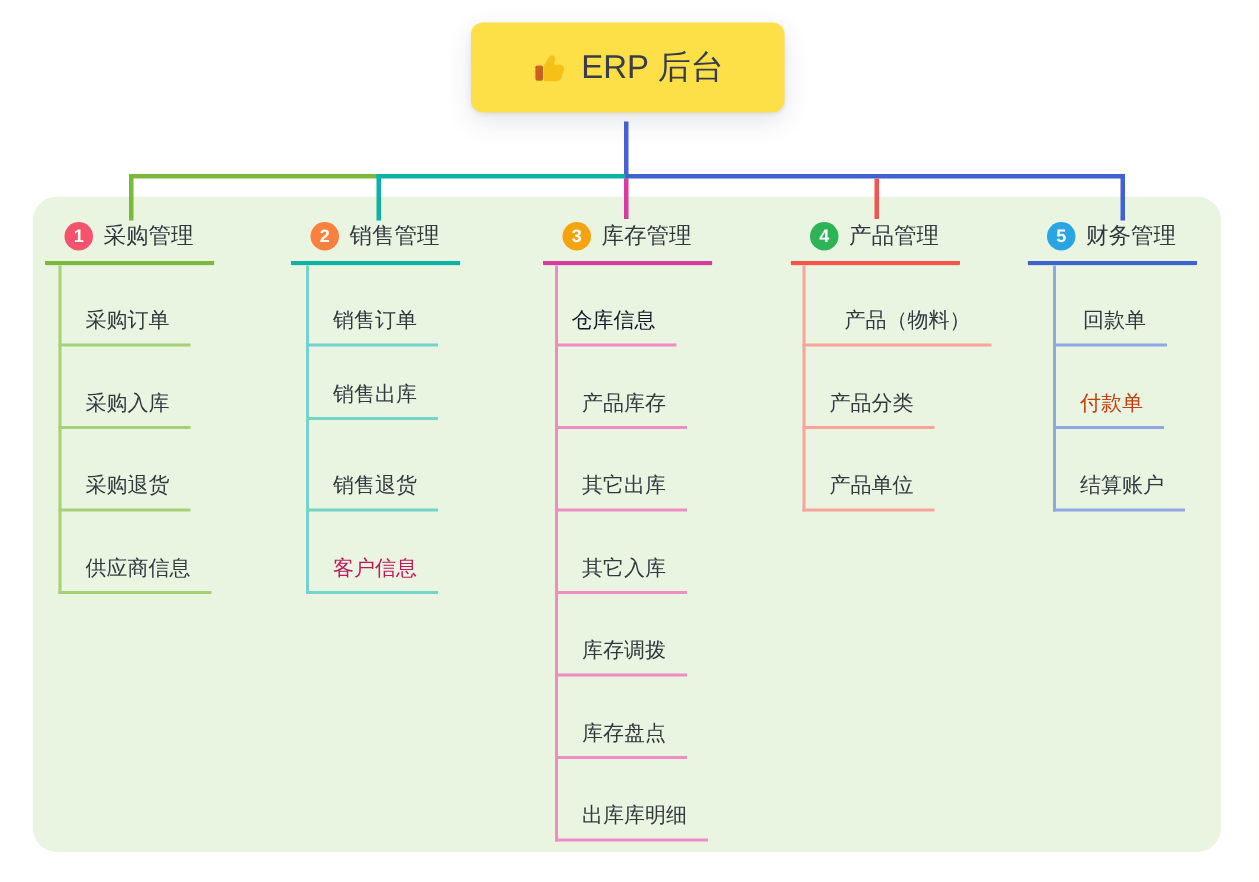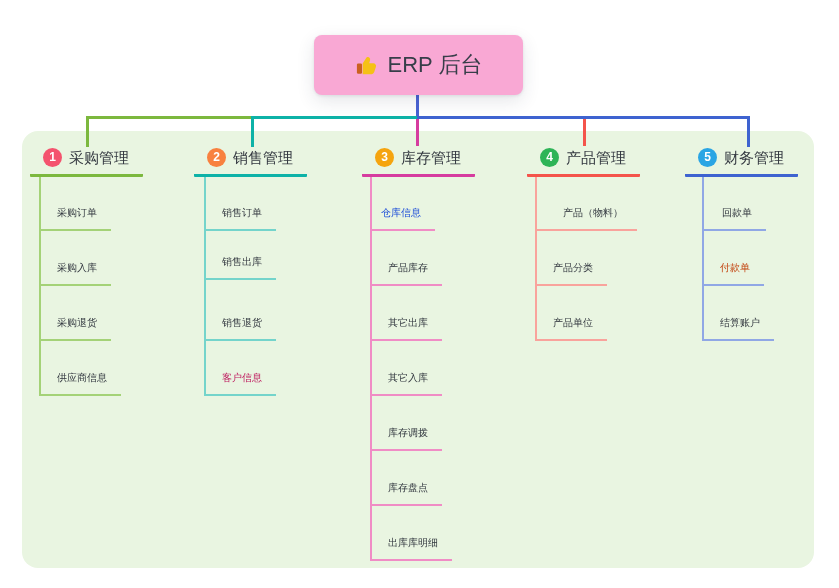--- a/index.html
+++ b/index.html
@@ -20,21 +20,21 @@
     font-size:15px;line-height:21px;white-space:nowrap;
   }
   .badge{
     width:19px;height:19px;border-radius:50%;flex:0 0 19px;
     display:flex;align-items:center;justify-content:center;
     color:#fff;font-size:12px;font-weight:bold;line-height:19px;
   }
   .trunk{position:absolute;width:2px;}
   .child-row{
     position:absolute;padding:0 14px 5px 18px;border-bottom:2px solid;
-    font-size:10px;line-height:22px;white-space:nowrap;
+    font-size:14px;line-height:22px;white-space:nowrap;
   }
   .thumb-icon{display:inline-flex;align-items:center;}
 </style>
 </head>
 <body>
 
 <div class="stage">
   <div class="panel" id="panel" style="left: 22px; top: 131px; width: 792px; height: 437px; background: rgb(233, 245, 225);"></div>
 
   <div id="connectors">
@@ -42,21 +42,21 @@
       <div class="cline" style="left: 86px; top: 116px; width: 167px; height: 3px; background: rgb(124, 184, 62);"></div>
       <div class="cline" style="left: 251px; top: 116px; width: 167px; height: 3px; background: rgb(13, 178, 167);"></div>
       <div class="cline" style="left: 417px; top: 116px; width: 333px; height: 3px; background: rgb(62, 99, 208);"></div>
       <div class="cline" style="left: 86px; top: 116px; width: 3px; height: 31px; background: rgb(124, 184, 62);"></div>
       <div class="cline" style="left: 251px; top: 116px; width: 3px; height: 31px; background: rgb(13, 178, 167);"></div>
       <div class="cline" style="left: 416px; top: 119px; width: 3px; height: 27px; background: rgb(214, 60, 159);"></div>
       <div class="cline" style="left: 583px; top: 119px; width: 3px; height: 27px; background: rgb(244, 84, 75);"></div>
       <div class="cline" style="left: 747px; top: 116px; width: 3px; height: 31px; background: rgb(62, 99, 208);"></div>
     </div>
 
-  <div class="root-card" id="rootCard" style="left: 314px; top: 35px; width: 209px; height: 60px; background: #f9a8d4; color: rgb(55, 62, 73);">
+  <div class="root-card" id="rootCard" style="left: 314px; top: 15px; width: 209px; height: 60px; background: #fde047; color: rgb(55, 62, 73);">
     <span class="thumb-icon">
       <svg width="23" height="23" viewBox="0 0 36 36" aria-hidden="true">
         <rect x="3" y="15" width="8" height="16" rx="2" fill="#cb6120"></rect>
         <path fill="#f5c116" d="M12 31.5 h13.8 c2 0 3.7-1.3 4.3-3.2 l2.7-8.2 c.9-2.9-1.2-5.8-4.2-5.8 h-6.3 l1.3-5.1 c.6-2.2-1.1-4.4-3.4-4.4 -1.2 0-2.4.7-3 1.7 l-5.2 8.3 z"></path>
       </svg>
     </span>
     <span>ERP 后台</span>
   </div>
 
   <div id="branches">
@@ -76,21 +76,21 @@
       <div class="trunk" style="left: 204px; top: 177px; height: 219px; background: rgb(116, 212, 203);"></div>
       <div class="child-row" style="left: 204px; top: 202px; border-bottom-color: rgb(116, 212, 203); color: rgb(51, 56, 64);"><span>销售订单</span></div>
       <div class="child-row" style="left: 204px; top: 251px; border-bottom-color: rgb(116, 212, 203); color: rgb(51, 56, 64);"><span>销售出库</span></div>
       <div class="child-row" style="left: 204px; top: 312px; border-bottom-color: rgb(116, 212, 203); color: rgb(51, 56, 64);"><span>销售退货</span></div>
       <div class="child-row" style="left: 204px; top: 367px; border-bottom-color: rgb(116, 212, 203); color: #be185d;"><span>客户信息</span></div>
       <div class="branch-header" style="left: 362px; top: 147px; border-bottom-color: rgb(214, 60, 159); color: rgb(51, 56, 64);">
         <span class="badge" style="background: rgb(245, 164, 14); color: rgb(255, 255, 255);">3</span>
         <span>库存管理</span>
       </div>
       <div class="trunk" style="left: 370px; top: 177px; height: 384px; background: rgb(240, 140, 197);"></div>
-      <div class="child-row" style="left: 370px; top: 202px; border-bottom-color: rgb(240, 140, 197); color: #1d4ed8; padding-left: 11px;"><span>仓库信息</span></div>
+      <div class="child-row" style="left: 370px; top: 202px; border-bottom-color: rgb(240, 140, 197); color: #0f172a; padding-left: 11px;"><span>仓库信息</span></div>
       <div class="child-row" style="left: 370px; top: 257px; border-bottom-color: rgb(240, 140, 197); color: rgb(51, 56, 64);"><span>产品库存</span></div>
       <div class="child-row" style="left: 370px; top: 312px; border-bottom-color: rgb(240, 140, 197); color: rgb(51, 56, 64);"><span>其它出库</span></div>
       <div class="child-row" style="left: 370px; top: 367px; border-bottom-color: rgb(240, 140, 197); color: rgb(51, 56, 64);"><span>其它入库</span></div>
       <div class="child-row" style="left: 370px; top: 422px; border-bottom-color: rgb(240, 140, 197); color: rgb(51, 56, 64);"><span>库存调拨</span></div>
       <div class="child-row" style="left: 370px; top: 477px; border-bottom-color: rgb(240, 140, 197); color: rgb(51, 56, 64);"><span>库存盘点</span></div>
       <div class="child-row" style="left: 370px; top: 532px; border-bottom-color: rgb(240, 140, 197); color: rgb(51, 56, 64);"><span>出库库明细</span></div>
       <div class="branch-header" style="left: 527px; top: 147px; border-bottom-color: rgb(244, 84, 75); color: rgb(51, 56, 64);">
         <span class="badge" style="background: rgb(46, 180, 87); color: rgb(255, 255, 255);">4</span>
         <span>产品管理</span>
       </div>

